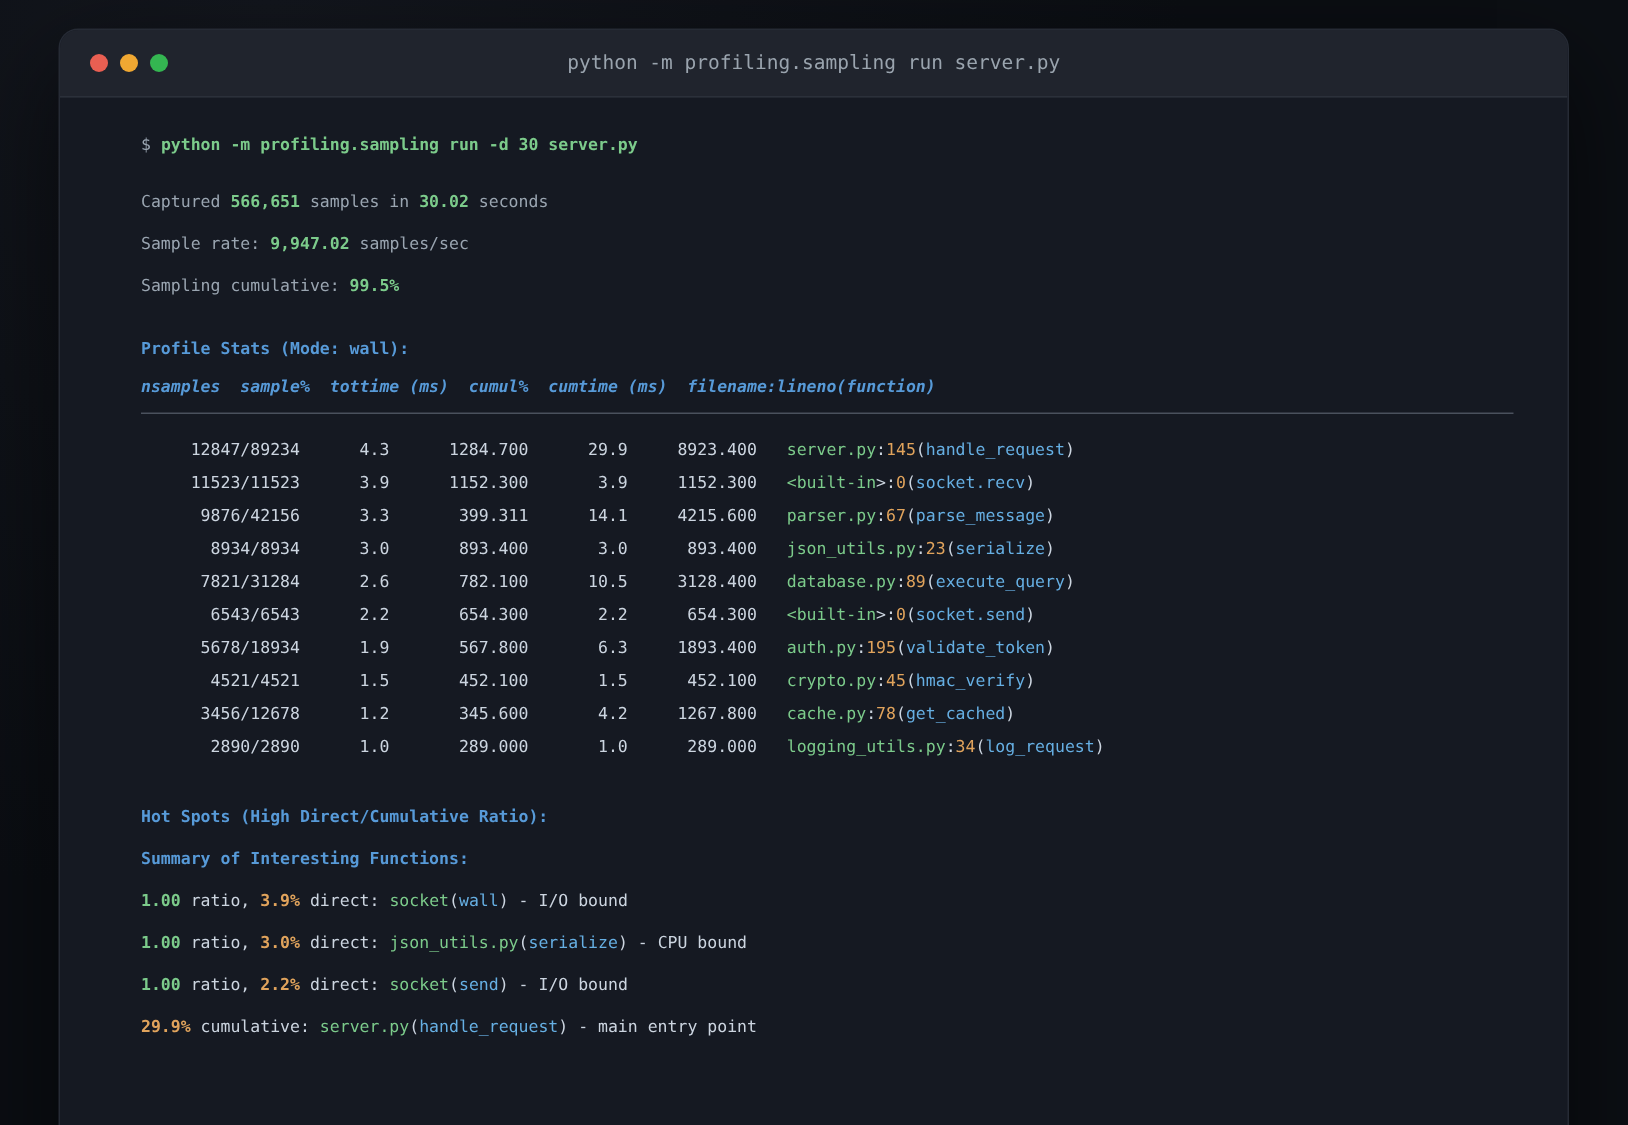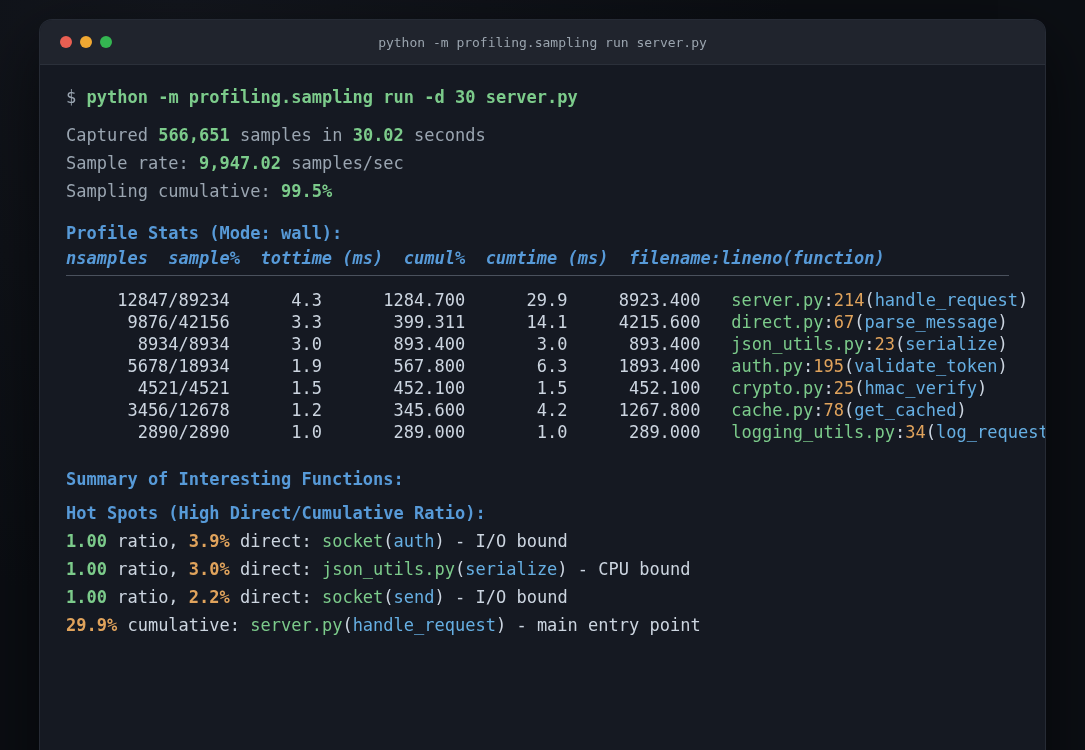--- a/index.html
+++ b/index.html
@@ -28,21 +28,22 @@
   .light.red{background:var(--close,#e95f52);}
   .light.yellow{background:var(--minimize,#f0a832);}
   .light.green{background:var(--maximize,#34b651);}
   .title{
     position:absolute;left:0;right:0;top:0;height:44px;
     display:flex;align-items:center;justify-content:center;
     color:#9aa4ae;font-size:13px;
   }
   .tbody{
     padding:18px 36px 0 26px;
-    font-size:17px;
+    font-size:11px;
+    margin-left:28px;
   }
   .line{line-height:28px;}
   .trow{line-height:22px;white-space:pre;}
   .pre{white-space:pre;}
   .gen{white-space:pre;}
   .gray{color:var(--gray,#9aa5b1);}
   .white{color:var(--white,#ccd5e0);}
   .green{color:var(--green,#7ccb8b);}
   .orange{color:var(--orange,#e0a35c);}
   .blue{color:var(--blue,#66afe3);text-align:center;}
@@ -79,34 +80,37 @@
 
       <div class="line gray"><span>Sample rate:</span> <span class="green b">9,947.02</span> <span>samples/sec</span></div>
 
       <div class="line gray"><span>Sampling cumulative:</span> <span class="green b">99.5%</span></div>
 
       <div class="line hblue b mt-profile">Profile Stats (Mode: wall):</div>
       <div class="thead hblue b pre">nsamples  sample%  tottime (ms)  cumul%  cumtime (ms)  filename:lineno(function)</div>
       <div class="divider"></div>
 
       <div id="profile-rows">
-          <div class="trow"><span class="white">     12847/89234      4.3      1284.700      29.9     8923.400   </span><span class="green">server.py</span><span class="white">:</span><span class="orange">214</span><span class="white">(</span><span class="blue">handle_request</span><span class="white">)</span></div>
-          <div class="trow"><span class="white">      9876/42156      3.3       399.311      14.1     4215.600   </span><span class="green">direct.py</span><span class="white">:</span><span class="orange">67</span><span class="white">(</span><span class="blue">parse_message</span><span class="white">)</span></div>
+          <div class="trow"><span class="white">     12847/89234      4.3      1284.700      29.9     8923.400   </span><span class="green">server.py</span><span class="white">:</span><span class="orange">145</span><span class="white">(</span><span class="blue">handle_request</span><span class="white">)</span></div>
+          <div class="trow"><span class="white">     11523/11523      3.9      1152.300       3.9     1152.300   </span><span class="green">&lt;built-in</span><span class="white">&gt;</span><span class="white">:</span><span class="orange">0</span><span class="white">(</span><span class="blue">socket.recv</span><span class="white">)</span></div>
+          <div class="trow"><span class="white">      9876/42156      3.3       399.311      14.1     4215.600   </span><span class="green">parser.py</span><span class="white">:</span><span class="orange">67</span><span class="white">(</span><span class="blue">parse_message</span><span class="white">)</span></div>
           <div class="trow"><span class="white">       8934/8934      3.0       893.400       3.0      893.400   </span><span class="green">json_utils.py</span><span class="white">:</span><span class="orange">23</span><span class="white">(</span><span class="blue">serialize</span><span class="white">)</span></div>
+          <div class="trow"><span class="white">      7821/31284      2.6       782.100      10.5     3128.400   </span><span class="green">database.py</span><span class="white">:</span><span class="orange">89</span><span class="white">(</span><span class="blue">execute_query</span><span class="white">)</span></div>
+          <div class="trow"><span class="white">       6543/6543      2.2       654.300       2.2      654.300   </span><span class="green">&lt;built-in</span><span class="white">&gt;</span><span class="white">:</span><span class="orange">0</span><span class="white">(</span><span class="blue">socket.send</span><span class="white">)</span></div>
           <div class="trow"><span class="white">      5678/18934      1.9       567.800       6.3     1893.400   </span><span class="green">auth.py</span><span class="white">:</span><span class="orange">195</span><span class="white">(</span><span class="blue">validate_token</span><span class="white">)</span></div>
-          <div class="trow"><span class="white">       4521/4521      1.5       452.100       1.5      452.100   </span><span class="green">crypto.py</span><span class="white">:</span><span class="orange">25</span><span class="white">(</span><span class="blue">hmac_verify</span><span class="white">)</span></div>
+          <div class="trow"><span class="white">       4521/4521      1.5       452.100       1.5      452.100   </span><span class="green">crypto.py</span><span class="white">:</span><span class="orange">45</span><span class="white">(</span><span class="blue">hmac_verify</span><span class="white">)</span></div>
           <div class="trow"><span class="white">      3456/12678      1.2       345.600       4.2     1267.800   </span><span class="green">cache.py</span><span class="white">:</span><span class="orange">78</span><span class="white">(</span><span class="blue">get_cached</span><span class="white">)</span></div>
           <div class="trow"><span class="white">       2890/2890      1.0       289.000       1.0      289.000   </span><span class="green">logging_utils.py</span><span class="white">:</span><span class="orange">34</span><span class="white">(</span><span class="blue">log_request</span><span class="white">)</span></div>
         </div>
 
+      <div class="line hblue b mt-hotspots">Hot Spots (High Direct/Cumulative Ratio):</div>
+
       <div class="line hblue b">Summary of Interesting Functions:</div>
-
-      <div class="line hblue b mt-hotspots">Hot Spots (High Direct/Cumulative Ratio):</div>
       <div id="hot-spots">
-          <div class="line gen"><span class="green b">1.00</span><span class="white"> ratio, </span><span class="orange b">3.9%</span><span class="white"> direct: </span><span class="green">socket</span><span class="white">(</span><span class="blue">auth</span><span class="white">) </span><span class="white">- I/O bound</span></div>
+          <div class="line gen"><span class="green b">1.00</span><span class="white"> ratio, </span><span class="orange b">3.9%</span><span class="white"> direct: </span><span class="green">socket</span><span class="white">(</span><span class="blue">wall</span><span class="white">) </span><span class="white">- I/O bound</span></div>
           <div class="line gen"><span class="green b">1.00</span><span class="white"> ratio, </span><span class="orange b">3.0%</span><span class="white"> direct: </span><span class="green">json_utils.py</span><span class="white">(</span><span class="blue">serialize</span><span class="white">) </span><span class="white">- CPU bound</span></div>
           <div class="line gen"><span class="green b">1.00</span><span class="white"> ratio, </span><span class="orange b">2.2%</span><span class="white"> direct: </span><span class="green">socket</span><span class="white">(</span><span class="blue">send</span><span class="white">) </span><span class="white">- I/O bound</span></div>
         </div>
 
       <div id="orchestrators">
           <div class="line gen"><span class="orange b">29.9%</span><span class="white"> cumulative: </span><span class="green">server.py</span><span class="white">(</span><span class="blue">handle_request</span><span class="white">) </span><span class="white">- main entry point</span></div>
           <div class="line gen"></div>
         </div>
 
     </div>

